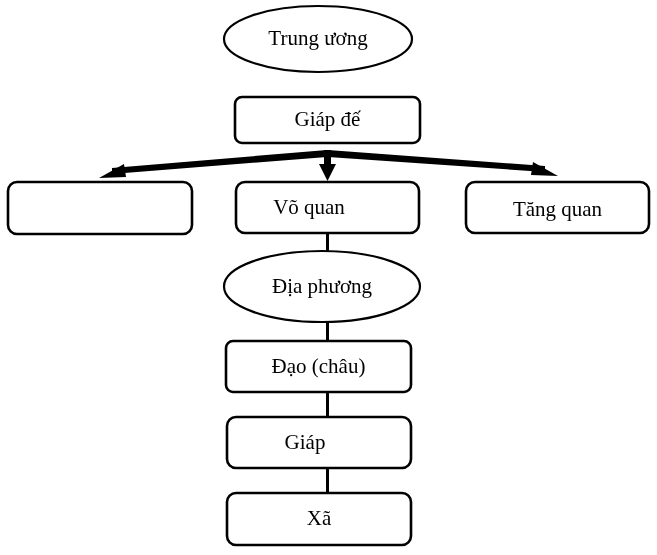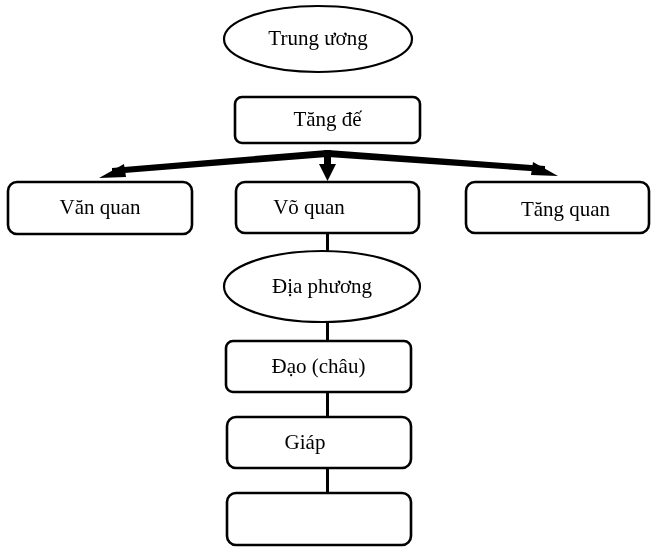--- a/index.html
+++ b/index.html
@@ -79,28 +79,28 @@
 
     <rect x="226" y="341" width="185" height="51" rx="7" ry="7" fill="#ffffff" stroke="#000000" stroke-width="2.6"></rect>
 
     <rect x="227" y="417" width="184" height="51" rx="9" ry="9" fill="#ffffff" stroke="#000000" stroke-width="2.6"></rect>
 
     <rect x="227" y="493" width="184" height="52" rx="9" ry="9" fill="#ffffff" stroke="#000000" stroke-width="2.6"></rect>
   </svg>
 
   <div class="node-label ellipse-label" style="left:224px; top:6px; width:188px; height:66px;">Trung ương</div>
 
-  <div class="node-label box-label" style="left:235px; top:97px; width:185px; height:46px;">Tăng đế</div>
+  <div class="node-label box-label" style="left:235px; top:97px; width:185px; height:46px;">Giáp đế</div>
 
-  <div class="node-label box-label" style="left:8px; top:182px; width:184px; height:52px;">Văn quan</div>
 
   <div class="node-label box-label" style="left:236px; top:182px; width:146px; height:51px;">Võ quan</div>
 
-  <div class="node-label box-label" style="left:466px; top:182px; width:183px; height:55px;margin-left:8px;">Tăng quan</div>
+  <div class="node-label box-label" style="left:466px; top:182px; width:183px; height:55px;">Tăng quan</div>
 
   <div class="node-label ellipse-label" style="left:224px; top:251px; width:196px; height:71px;">Địa phương</div>
 
   <div class="node-label box-label" style="left:226px; top:341px; width:185px; height:51px;">Đạo (châu)</div>
 
   <div class="node-label box-label" style="left:227px; top:417px; width:156px; height:51px;">Giáp</div>
 
+  <div class="node-label box-label" style="left:227px; top:493px; width:184px; height:52px;">Xã</div>
 
 </div>
 
 </body></html>

